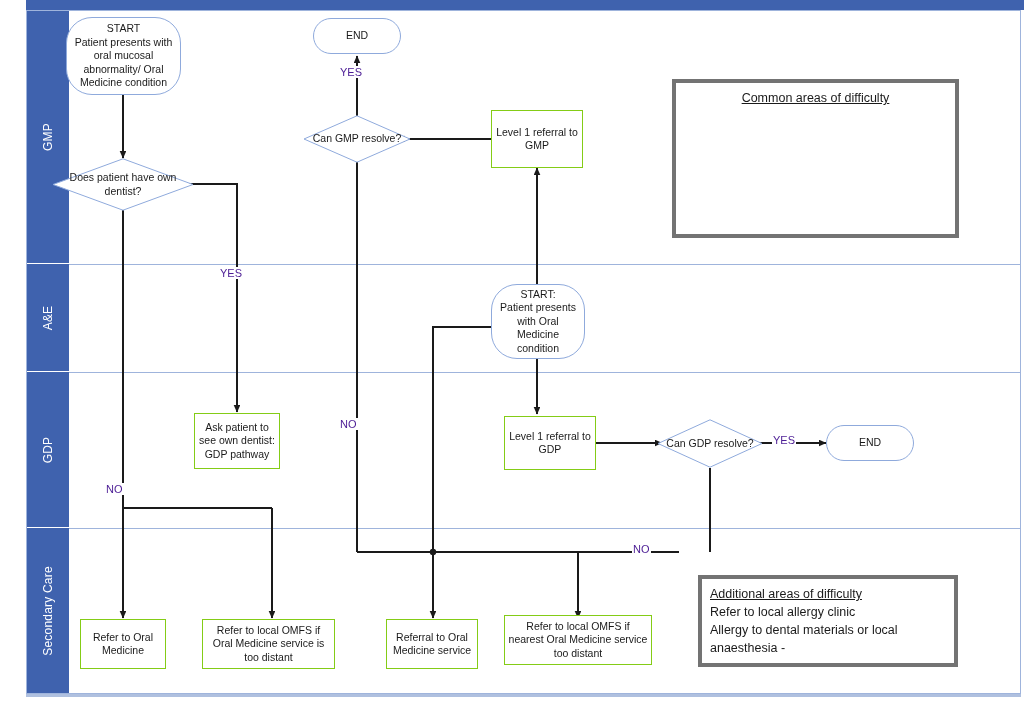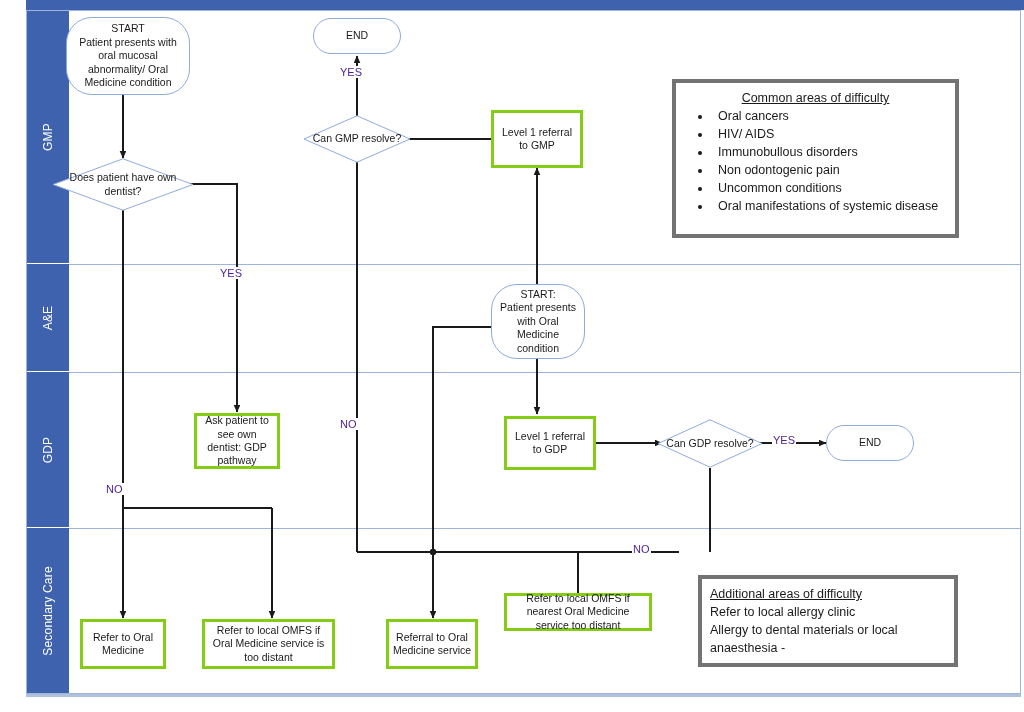--- a/index.html
+++ b/index.html
@@ -73,21 +73,21 @@
     line-height:1.28;
     padding:2px 3px;
     white-space:pre-line;
   }
   .terminator{
     border:1px solid #8FAADC;
     border-radius:26px;
     background:#ffffff;
   }
   .process{
-    border:3px solid #84cc16;
+    border:1px solid #84cc16;
     background:#ffffff;
   }
   .decision-wrap{
     position:absolute;
   }
   .decision-wrap svg{position:absolute;left:0;top:0;}
   .decision-label{
     position:absolute;
     left:0; top:0;
     width:100%; height:100%;
@@ -197,21 +197,21 @@
 
       <path d="M758,443 L826,443" marker-end="url(#ah)"></path>
 
       <path d="M710,468 L710,552"></path>
 
       <path d="M537,308 L537,168" marker-end="url(#ah)"></path>
     </g>
     <circle cx="433" cy="552" r="3.2" fill="#1a1a1a"></circle>
   </svg>
 
-  <div class="node terminator" style="left:66px;top:17px;width:124px;height:78px;">START
+  <div class="node terminator" style="left:66px;top:17px;width:115px;height:78px;">START
 Patient presents with oral mucosal abnormality/ Oral Medicine condition</div>
 
   <div class="node terminator" style="left:313px;top:18px;width:88px;height:36px;">END</div>
 
   <div class="edge-label" style="left:339px;top:66px;">YES</div>
 
   <div class="decision-wrap" style="left:52px;top:158px;width:142px;height:53px;">
     <svg width="142" height="53" viewBox="0 0 142 53">
       <polygon points="71,0.8 141,26.5 71,52.2 1,26.5" fill="#ffffff" stroke="#8FAADC" stroke-width="1"></polygon>
     </svg>
@@ -222,28 +222,20 @@
     <svg width="108" height="48" viewBox="0 0 108 48">
       <polygon points="54,0.8 107,24 54,47.2 1,24" fill="#ffffff" stroke="#8FAADC" stroke-width="1"></polygon>
     </svg>
     <div class="decision-label">Can GMP resolve?</div>
   </div>
 
   <div class="node process" style="left:491px;top:110px;width:92px;height:58px;">Level 1 referral to GMP</div>
 
   <div class="note" style="left:672px;top:79px;width:287px;height:159px;padding:6px 4px 4px 4px;">
     <span class="note-title">Common areas of difficulty</span>
-    <ul>
-      <li>Oral cancers</li>
-      <li>HIV/ AIDS</li>
-      <li>Immunobullous disorders</li>
-      <li>Non odontogenic pain</li>
-      <li>Uncommon conditions</li>
-      <li>Oral manifestations of systemic disease</li>
-    </ul>
   </div>
 
   <div class="edge-label" style="left:219px;top:267px;">YES</div>
 
   <div class="node terminator" style="left:491px;top:284px;width:94px;height:75px;">START:
 Patient presents with Oral Medicine condition</div>
 
   <div class="node process" style="left:194px;top:413px;width:86px;height:56px;">Ask patient to see own dentist: GDP pathway</div>
 
   <div class="edge-label" style="left:105px;top:483px;">NO</div>
@@ -264,21 +256,21 @@
   <div class="node terminator" style="left:826px;top:425px;width:88px;height:36px;">END</div>
 
   <div class="edge-label" style="left:632px;top:543px;">NO</div>
 
   <div class="node process" style="left:80px;top:619px;width:86px;height:50px;">Refer to Oral Medicine</div>
 
   <div class="node process" style="left:202px;top:619px;width:133px;height:50px;">Refer to local OMFS if Oral Medicine service is too distant</div>
 
   <div class="node process" style="left:386px;top:619px;width:92px;height:50px;">Referral to Oral Medicine service</div>
 
-  <div class="node process" style="left:504px;top:593px;width:148px;height:38px;">Refer to local OMFS if nearest Oral Medicine service too distant</div>
+  <div class="node process" style="left:504px;top:615px;width:148px;height:50px;">Refer to local OMFS if nearest Oral Medicine service too distant</div>
 
   <div class="note" style="left:698px;top:575px;width:260px;height:92px;padding:6px 8px;">
     <span class="note-title left">Additional areas of difficulty</span>
     <span class="plain">Refer to local allergy clinic</span>
     <span class="plain">Allergy to dental materials or local anaesthesia -</span>
   </div>
 
 </div>
 
 </body></html>

